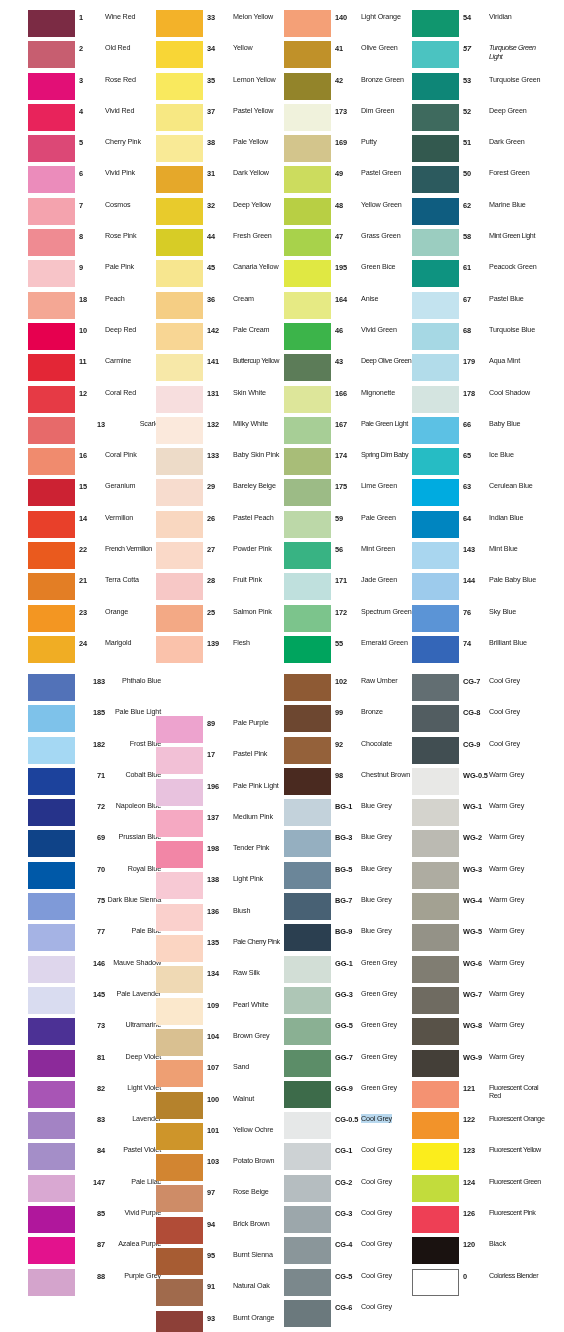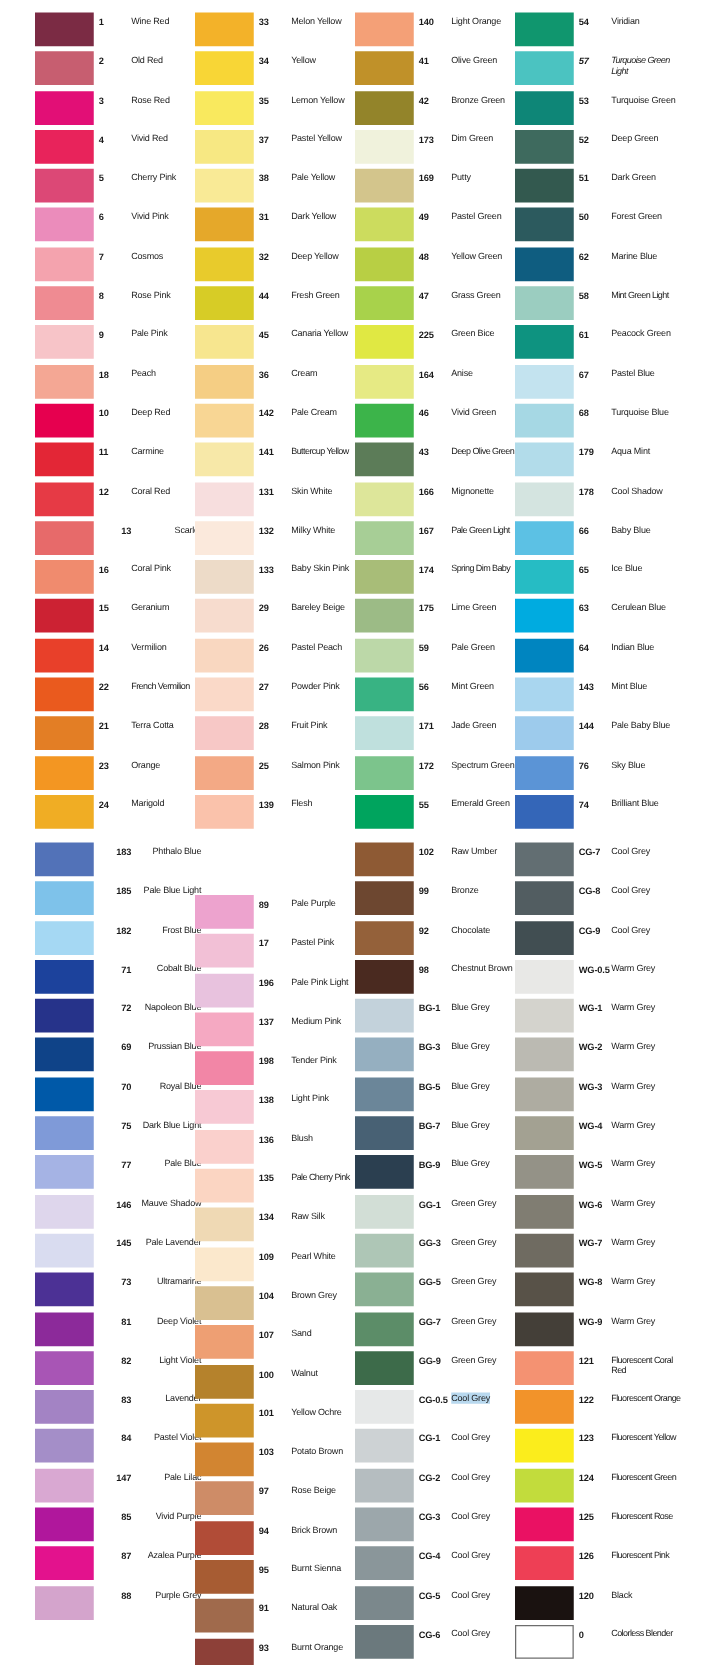--- a/index.html
+++ b/index.html
@@ -308,21 +308,21 @@
           <div class="code">48</div>
           <div class="nm">Yellow Green</div>
         </div>
         <div class="row" style="height: 31.3px;">
           <div class="swatch" style="background: rgb(168, 210, 75);"></div>
           <div class="code">47</div>
           <div class="nm">Grass Green</div>
         </div>
         <div class="row" style="height: 31.3px;">
           <div class="swatch" style="background: rgb(224, 232, 67);"></div>
-          <div class="code">225</div>
+          <div class="code">195</div>
           <div class="nm">Green Bice</div>
         </div>
         <div class="row" style="height: 31.3px;">
           <div class="swatch" style="background: rgb(230, 234, 132);"></div>
           <div class="code">164</div>
           <div class="nm">Anise</div>
         </div>
         <div class="row" style="height: 31.3px;">
           <div class="swatch" style="background: rgb(60, 180, 74);"></div>
           <div class="code">46</div>
@@ -520,21 +520,21 @@
           <div class="nm">Prussian Blue</div>
         </div>
         <div class="row" style="height: 31.3px;">
           <div class="swatch" style="background: rgb(0, 89, 168);"></div>
           <div class="code">70</div>
           <div class="nm">Royal Blue</div>
         </div>
         <div class="row" style="height: 31.3px;">
           <div class="swatch" style="background: rgb(127, 154, 216);"></div>
           <div class="code">75</div>
-          <div class="nm">Dark Blue Light</div>
+          <div class="nm">Dark Blue Sienna</div>
         </div>
         <div class="row" style="height: 31.3px;">
           <div class="swatch" style="background: rgb(165, 179, 228);"></div>
           <div class="code">77</div>
           <div class="nm">Pale Blue</div>
         </div>
         <div class="row" style="height: 31.3px;">
           <div class="swatch" style="background: rgb(222, 214, 236);"></div>
           <div class="code">146</div>
           <div class="nm">Mauve Shadow</div>
@@ -882,25 +882,20 @@
         </div>
         <div class="row" style="height: 31.3px;">
           <div class="swatch" style="background: rgb(251, 237, 28);"></div>
           <div class="code">123</div>
           <div class="nm tight">Fluorescent Yellow</div>
         </div>
         <div class="row" style="height: 31.3px;">
           <div class="swatch" style="background: rgb(194, 220, 60);"></div>
           <div class="code">124</div>
           <div class="nm tight">Fluorescent Green</div>
-        </div>
-        <div class="row" style="height: 31.3px;">
-          <div class="swatch" style="background: rgb(234, 17, 99);"></div>
-          <div class="code">125</div>
-          <div class="nm tight">Fluorescent Rose</div>
         </div>
         <div class="row" style="height: 31.3px;">
           <div class="swatch" style="background: rgb(238, 63, 85);"></div>
           <div class="code">126</div>
           <div class="nm tight">Fluorescent Pink</div>
         </div>
         <div class="row" style="height: 31.3px;">
           <div class="swatch" style="background: rgb(26, 18, 16);"></div>
           <div class="code">120</div>
           <div class="nm">Black</div>

